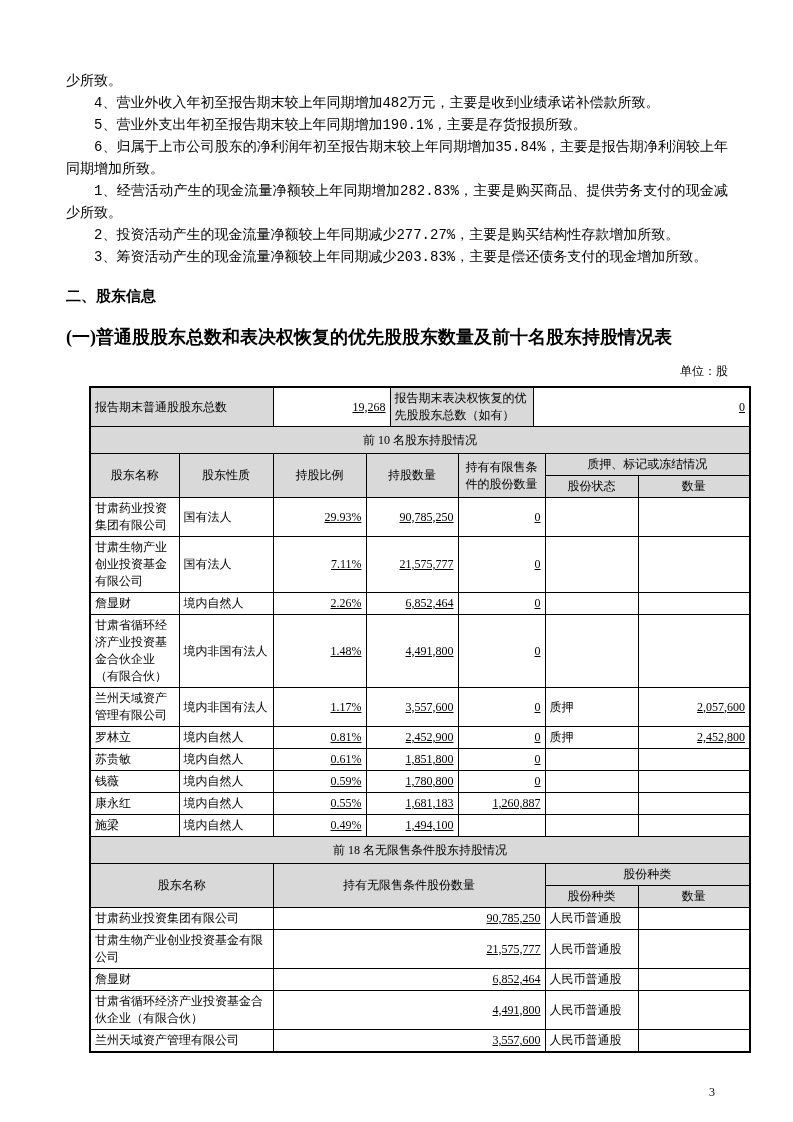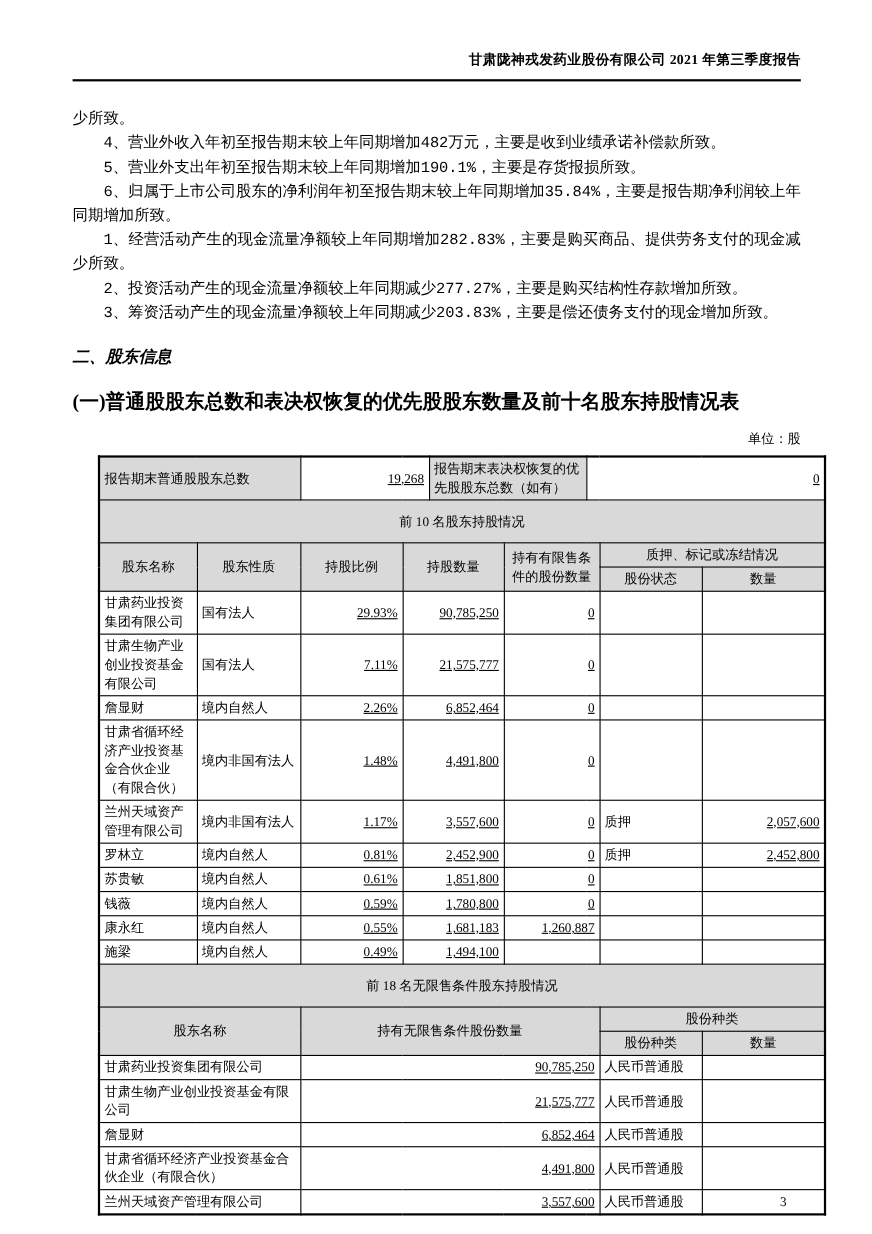--- a/index.html
+++ b/index.html
@@ -27,21 +27,20 @@
     font-size: 14px;
     line-height: 22px;
     text-align: justify;
     font-family: Liberation Mono, monospace;
   }
   .body-text p.indent { text-indent: 2em; }
   h2.sec {
     font-size: 15px;
     font-weight: bold;
     margin: 19px 0 0 0;
-    font-style: italic;
   }
   h3.subsec {
     font-size: 18px;
     font-weight: bold;
     margin: 19px 0 0 0;
   }
   .unit {
     text-align: right;
     font-size: 12px;
     margin-top: 14px;
@@ -63,39 +62,36 @@
     font-weight: normal;
   }
   table.sh th { background: #d9d9d9; text-align: center; }
   td.g { background: #d9d9d9; }
   .al { text-align: left; }
   .ar { text-align: right; text-decoration: underline; }
   tr.summary td { height: 38px; }
   tr.band td {
     background:#d9d9d9;
     text-align:center;
-    height: 39px;
+    height: 27px;
     padding: 1px 4px;
   }
   tr.hrow th { height: 22px; }
   .pagenum {
     position: absolute;
     right: 78px;
     bottom: 22px;
     font-size: 12px;
   }
 </style>
 </head>
 <body>
 
 <div class="page">
 
-  <div class="doc-header">
-    <span>甘肃陇神戎发药业股份有限公司 2021 年第三季度报告</span>
-  </div>
 
   <div class="body-text">
     <p>少所致。</p>
     <p class="indent">4、营业外收入年初至报告期末较上年同期增加482万元，主要是收到业绩承诺补偿款所致。</p>
     <p class="indent">5、营业外支出年初至报告期末较上年同期增加190.1%，主要是存货报损所致。</p>
     <p class="indent">6、归属于上市公司股东的净利润年初至报告期末较上年同期增加35.84%，主要是报告期净利润较上年同期增加所致。</p>
     <p class="indent">1、经营活动产生的现金流量净额较上年同期增加282.83%，主要是购买商品、提供劳务支付的现金减少所致。</p>
     <p class="indent">2、投资活动产生的现金流量净额较上年同期减少277.27%，主要是购买结构性存款增加所致。</p>
     <p class="indent">3、筹资活动产生的现金流量净额较上年同期减少203.83%，主要是偿还债务支付的现金增加所致。</p>
   </div>

